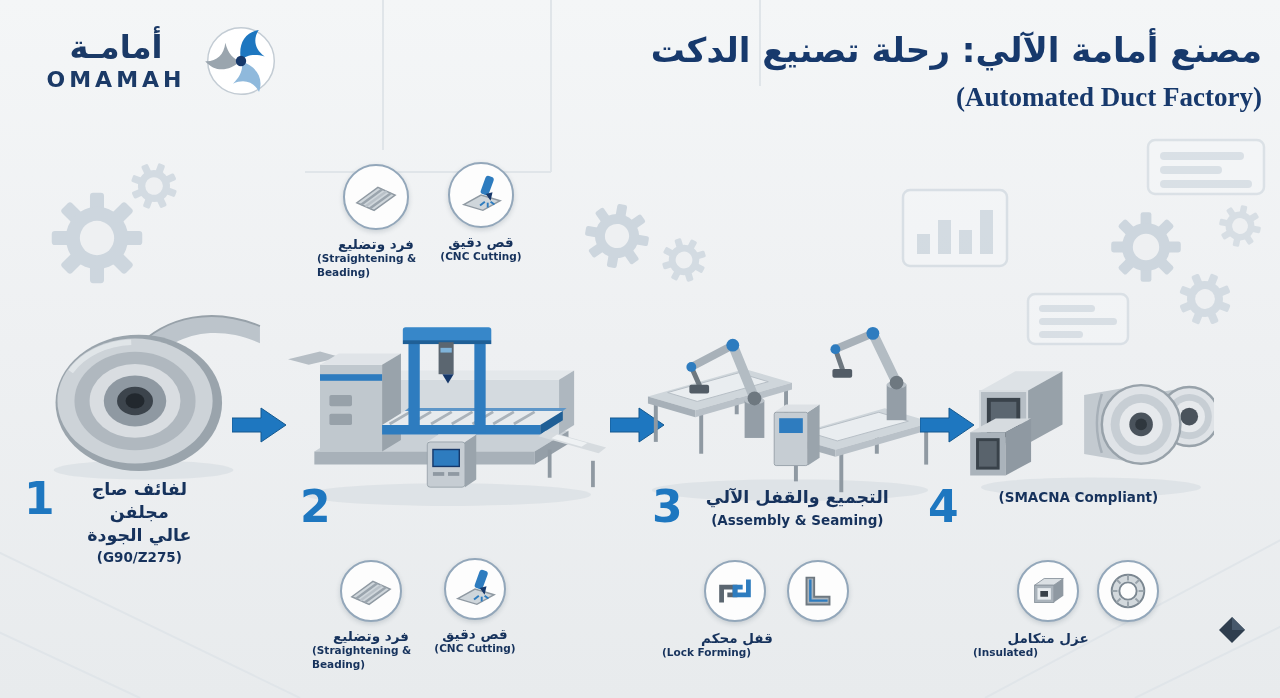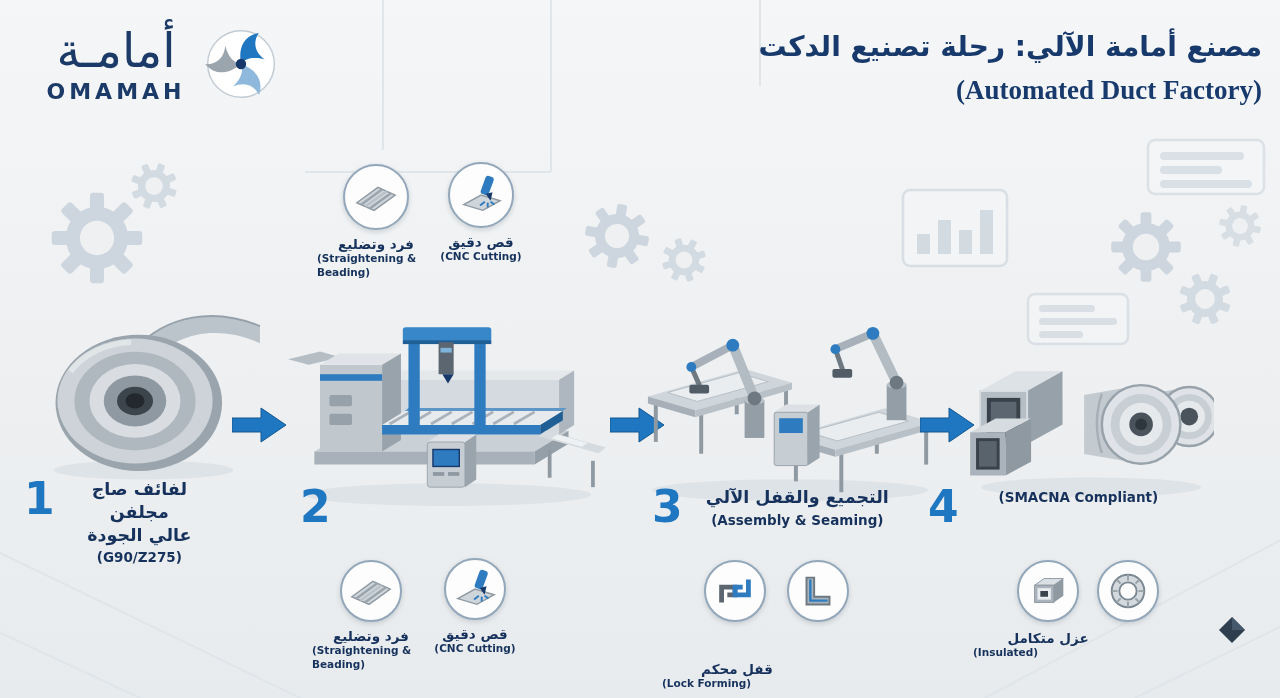--- a/index.html
+++ b/index.html
@@ -6,26 +6,26 @@
   html,body { background:#d8dcdf; }
   .stage{
     position:relative; width:1280px; height:698px; margin:0 auto; overflow:hidden;
     background:linear-gradient(180deg,#f4f6f7 0%, #eef0f2 50%, #e8ebed 100%);
     font-family:"DejaVu Sans", sans-serif; color:#18386b;
   }
   .bg-svg{ position:absolute; inset:0; }
 
   .brand{ position:absolute; left:36px; top:24px; display:flex; align-items:center; gap:8px; }
   .brand-text{ text-align:center; width:160px; }
-  .brand-ar{ font-size:48px; font-weight:normal; color:#1b3a67; line-height:1.1; direction:rtl; }
+  .brand-ar{ font-size:32px; font-weight:bold; color:#1b3a67; line-height:1.1; direction:rtl; }
   .brand-en{ font-size:22px; font-weight:bold; letter-spacing:4px; color:#1b3a67; margin-top:2px; }
   .brand-mark{ width:74px; height:74px; }
 
   .titles{ position:absolute; right:18px; top:30px; text-align:right; }
-  .title-ar{ font-size:28px; font-weight:bold; color:#17396c; direction:rtl;text-align:right; }
+  .title-ar{ font-size:34px; font-weight:bold; color:#17396c; direction:rtl;text-align:right; }
   .title-en{ font-size:27px; font-weight:bold; color:#17396c; margin-top:12px;font-family:Liberation Serif, serif; }
 
   .illu{ position:absolute; }
   .illu svg{ width:100%; height:100%; display:block; }
 
   .arrow{ position:absolute; width:56px; height:38px; }
   .arrow svg{ width:100%; height:100%; display:block; }
 
   .caption{ position:absolute; display:flex; align-items:flex-start; gap:10px; }
   .step-num{ font-size:44px; font-weight:bold; color:#1e77c0; line-height:0.95; }
@@ -409,21 +409,21 @@
     </div>
   </div>
   <div class="badge small" style="left:787px; top:560px;">
     <div class="badge-circle">
       <svg viewBox="0 0 48 48">
         <polygon points="12,10 20,10 20,30 36,30 36,38 12,38" fill="#aab3bb" stroke="#6e7880" stroke-width="2"></polygon>
         <polyline points="16,12 16,34 34,34" stroke="#2e7cbf" stroke-width="2.5" fill="none"></polyline>
       </svg>
     </div>
   </div>
-  <div class="badge-label" style="left:662px; top:661px; width:150px;">
+  <div class="badge-label" style="left:662px; top:630px; width:150px;">
     <div class="badge-ar" dir="rtl">قفل محكم</div>
     <div class="badge-en">(Lock Forming)</div>
   </div>
 
   <div class="badge small" style="left:1017px; top:560px;">
     <div class="badge-circle">
       <svg viewBox="0 0 48 48">
         <polygon points="10,18 30,18 40,11 20,11" fill="#dbe0e4" stroke="#8f99a2" stroke-width="1"></polygon>
         <rect x="10" y="18" width="20" height="18" fill="#aab3bb" stroke="#8f99a2" stroke-width="1"></rect>
         <polygon points="30,36 30,18 40,11 40,29" fill="#8f99a2"></polygon>

